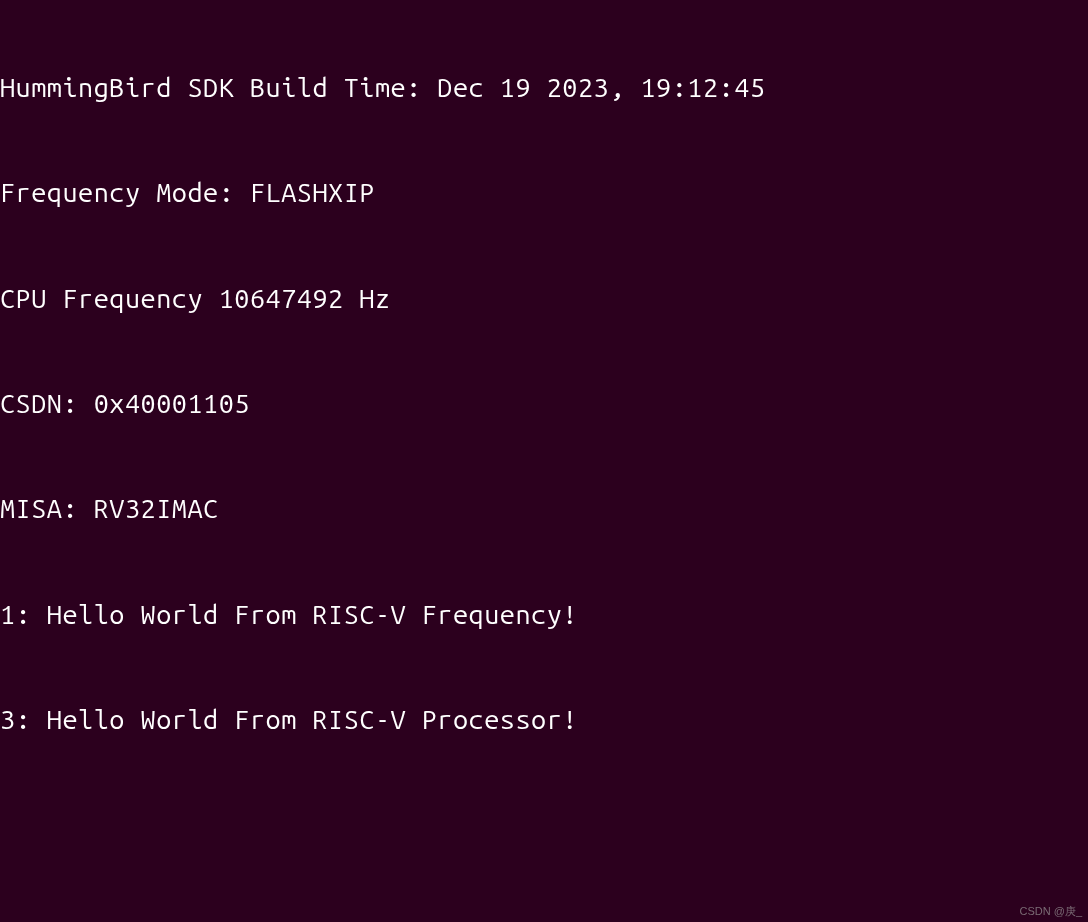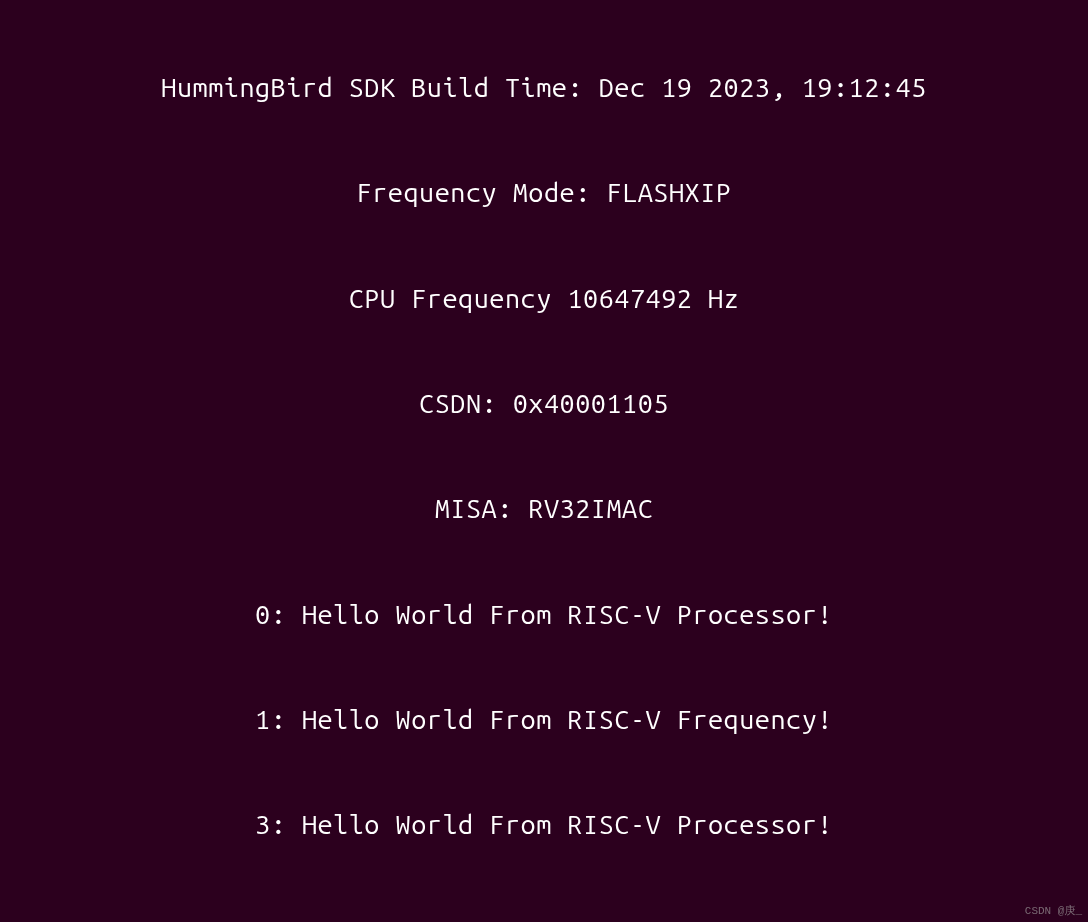--- a/index.html
+++ b/index.html
@@ -20,42 +20,40 @@
       position: relative;
       letter-spacing: 0.5px;
     }
     .terminal {
       white-space: pre;
       padding: 0;
     }
     .line {
       display: block;
       white-space: pre;
-      text-align: center;
     }
     .watermark {
       position: absolute;
       bottom: 4px;
       right: 6px;
       font-size: 11px;
       color: #7a6a74;
-      font-family: Liberation Mono, monospace;
+      font-family: Liberation Sans, sans-serif;
       letter-spacing: 0;
     }
   </style>
 </head>
 <body>
 
 <div class="terminal">
   <span class="line">HummingBird SDK Build Time: Dec 19 2023, 19:12:45</span>
   <span class="line">Frequency Mode: FLASHXIP</span>
   <span class="line">CPU Frequency 10647492 Hz</span>
   <span class="line">CSDN: 0x40001105</span>
   <span class="line">MISA: RV32IMAC</span>
-  <span class="line">0: Hello World From RISC-V Processor!</span>
   <span class="line">1: Hello World From RISC-V Frequency!</span>
   <span class="line">3: Hello World From RISC-V Processor!</span>
   
   
   
   
   
   
   
   

